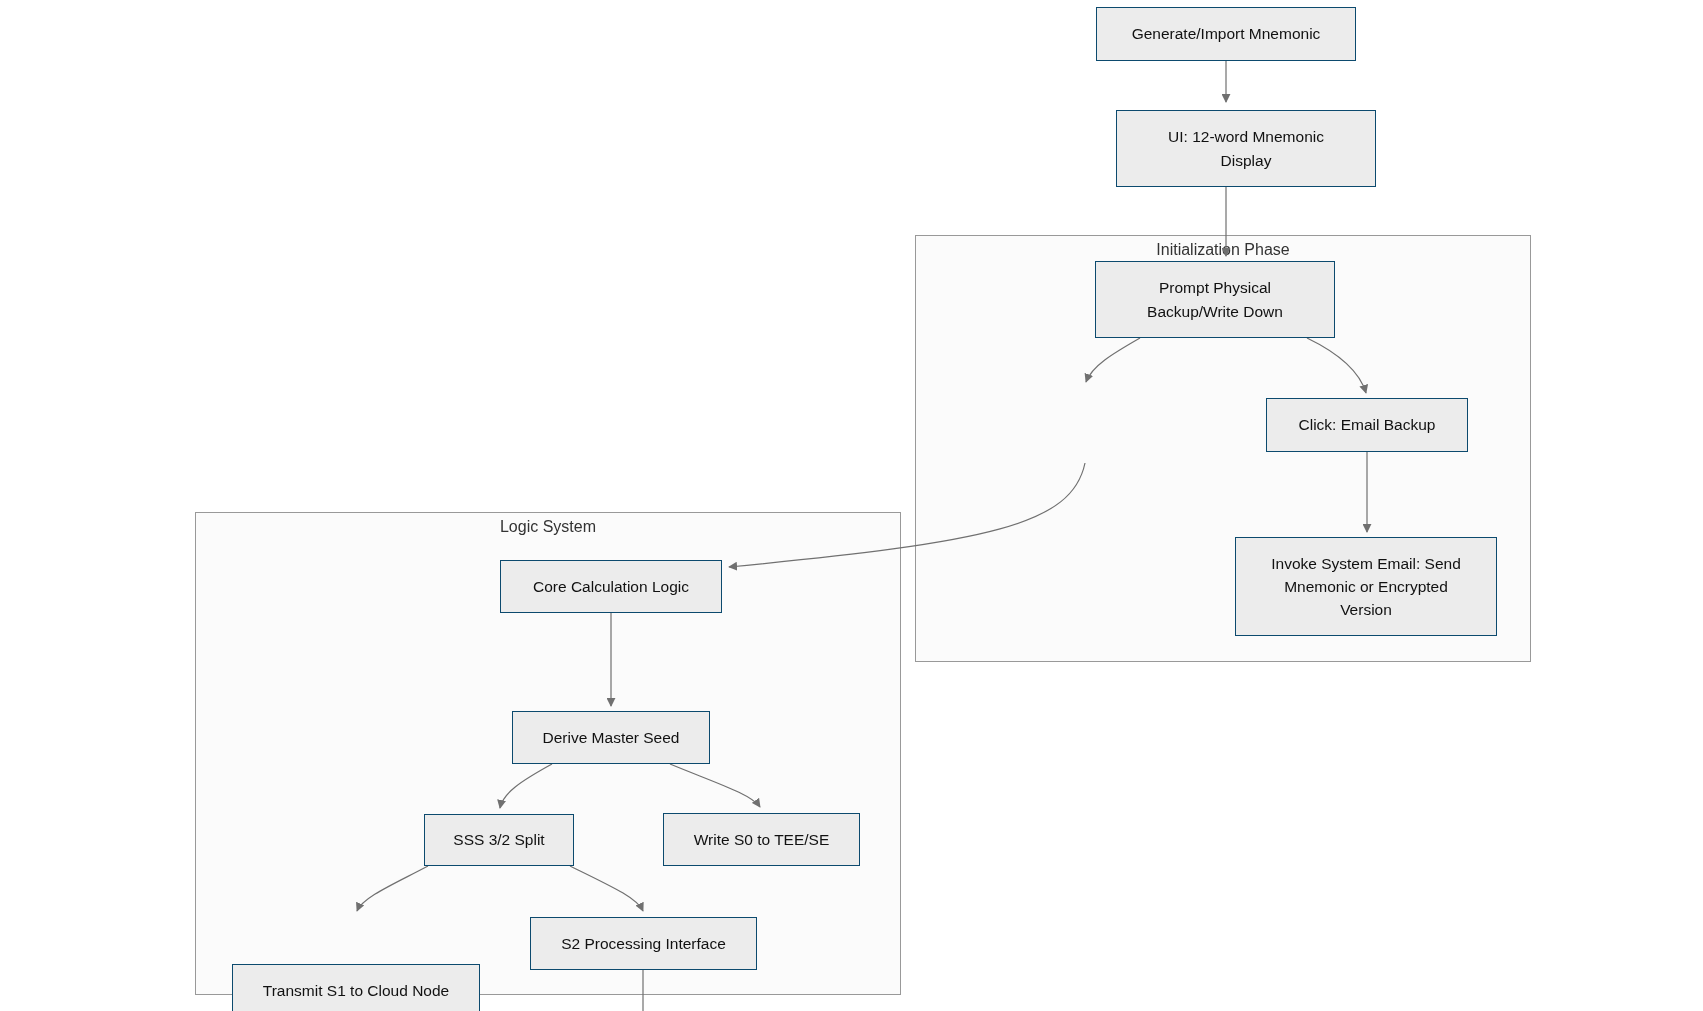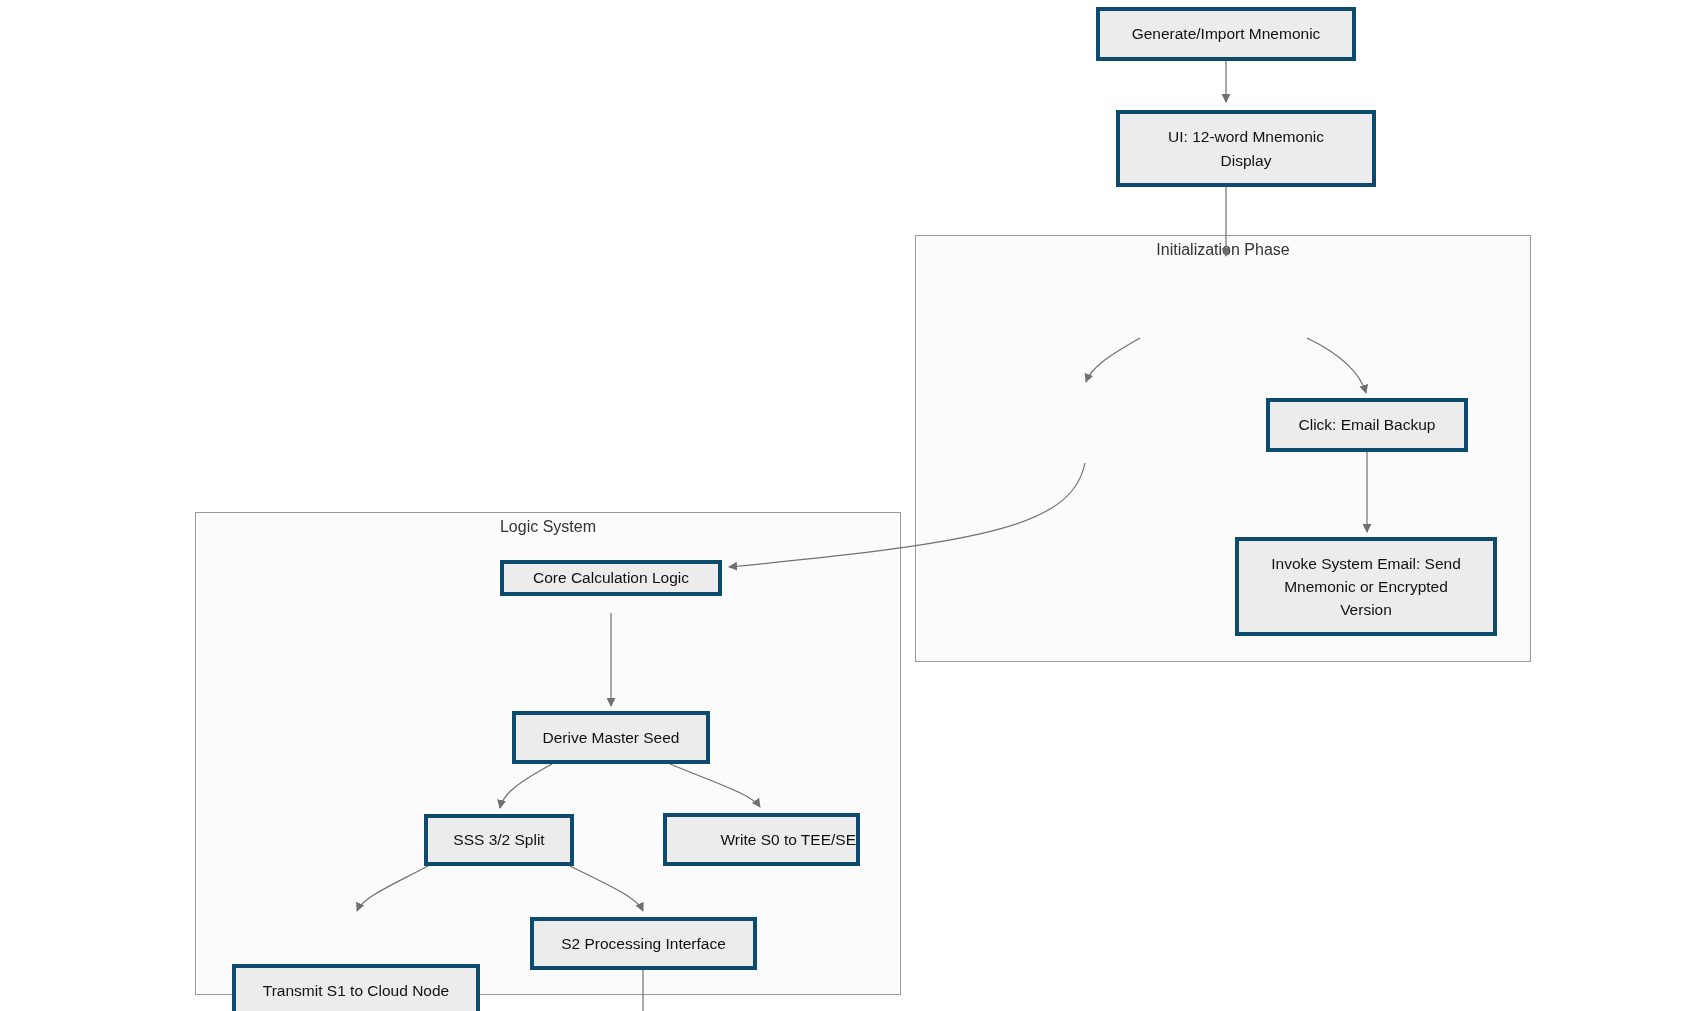--- a/index.html
+++ b/index.html
@@ -35,21 +35,21 @@
   #edge-layer {
     position: absolute;
     top: 0;
     left: 0;
     z-index: 2;
     pointer-events: none;
   }
   .node {
     position: absolute;
     background: #ececec;
-    border: 4px solid #0c4a6e;
+    border: 1px solid #0c4a6e;
     box-sizing: border-box;
     display: flex;
     align-items: center;
     justify-content: center;
     text-align: center;
     font-size: 15.5px;
     line-height: 1.5;
     color: #111111;
     z-index: 3;
   }
@@ -91,43 +91,46 @@
   </svg>
 
   <div class="node" style="left:1096px; top:7px; width:260px; height:54px;">
     <span class="lbl">Generate/Import Mnemonic</span>
   </div>
 
   <div class="node" style="left:1096px; top:110px; width:260px; height:77px;margin-left:20px;">
     <span class="lbl" style="max-width:175px;">UI: 12-word Mnemonic Display</span>
   </div>
 
+  <div class="node" style="left:1095px; top:261px; width:240px; height:77px;">
+    <span class="lbl" style="max-width:160px;">Prompt Physical Backup/Write Down</span>
+  </div>
 
 
   <div class="node" style="left:1266px; top:398px; width:202px; height:54px;">
     <span class="lbl">Click: Email Backup</span>
   </div>
 
   <div class="node" style="left:1235px; top:537px; width:262px; height:99px;">
     <span class="lbl" style="max-width:205px;">Invoke System Email: Send Mnemonic or Encrypted Version</span>
   </div>
 
-  <div class="node" style="left:500px; top:560px; width:222px; height:36px;">
+  <div class="node" style="left:500px; top:560px; width:222px; height:53px;">
     <span class="lbl">Core Calculation Logic</span>
   </div>
 
   <div class="node" style="left:512px; top:711px; width:198px; height:53px;">
     <span class="lbl">Derive Master Seed</span>
   </div>
 
   <div class="node" style="left:424px; top:814px; width:150px; height:52px;">
     <span class="lbl">SSS 3/2 Split</span>
   </div>
 
-  <div class="node" style="left:663px; top:813px; width:197px; height:53px;justify-content:flex-end;">
+  <div class="node" style="left:663px; top:813px; width:197px; height:53px;">
     <span class="lbl">Write S0 to TEE/SE</span>
   </div>
 
   <div class="node" style="left:232px; top:917px; width:248px; height:53px;margin-top:47px;">
     <span class="lbl">Transmit S1 to Cloud Node</span>
   </div>
 
   <div class="node" style="left:530px; top:917px; width:227px; height:53px;">
     <span class="lbl">S2 Processing Interface</span>
   </div>

